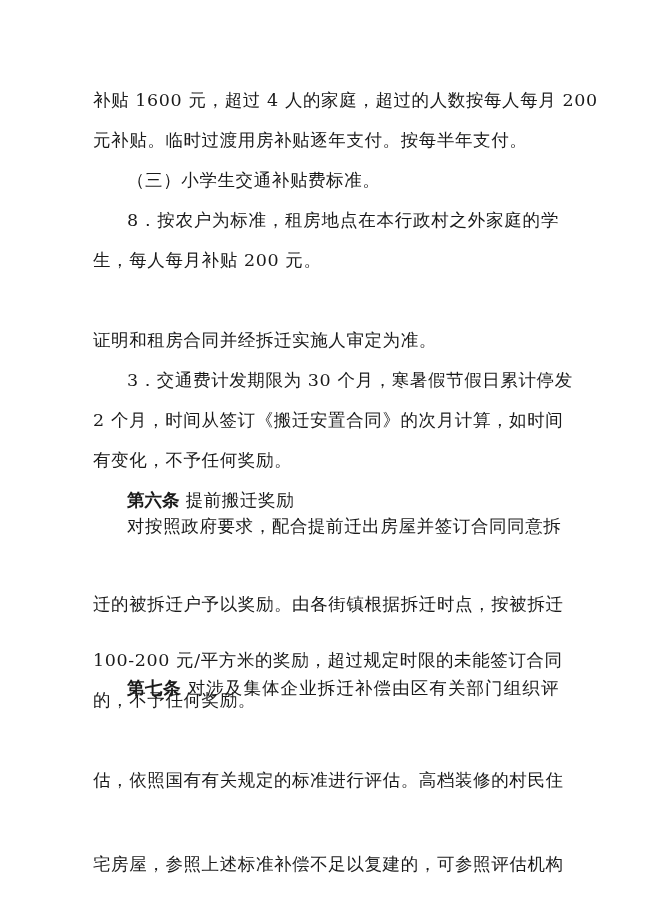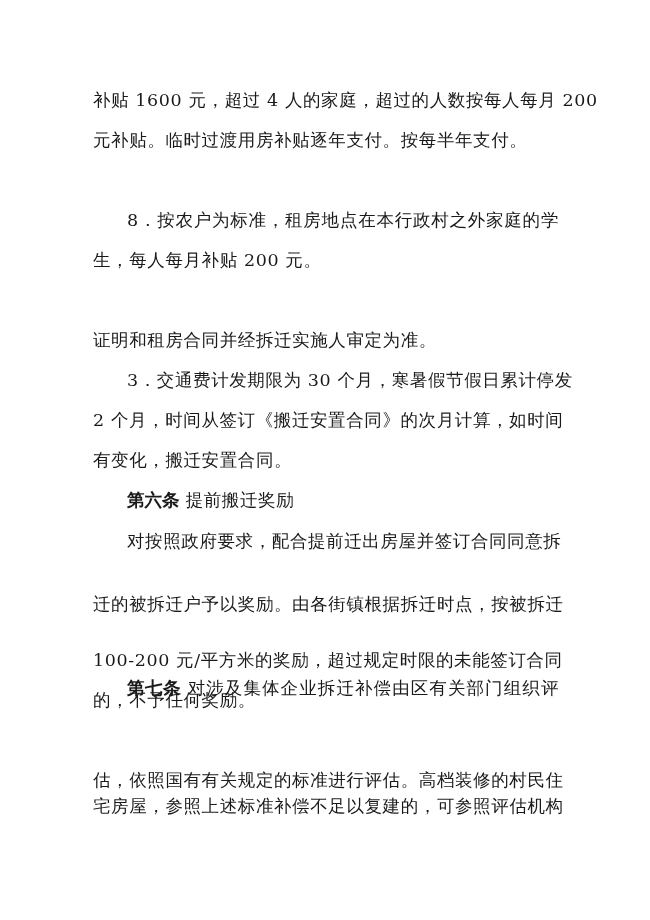--- a/index.html
+++ b/index.html
@@ -16,43 +16,44 @@
   .line.last { text-align-last: left; }
   .indent { left: 127px; width: 432px; }
   .bold { font-family: "DejaVu Sans", "Liberation Sans", sans-serif; font-weight: bold; letter-spacing: 0; }
 </style>
 </head>
 <body>
 
 <div class="page" data-name="document-page">
   <div class="line" style="top:86px" data-name="paragraph-line">补贴 1600 元，超过 4 人的家庭，超过的人数按每人每月 200</div>
   <div class="line last" style="top:126px" data-name="paragraph-line">元补贴。临时过渡用房补贴逐年支付。按每半年支付。</div>
+  <div class="line indent last" style="top:166px" data-name="section-heading">（三）小学生交通补贴费标准。</div>
   <div class="line indent" style="top:206px" data-name="paragraph-line">8．按农户为标准，租房地点在本行政村之外家庭的学</div>
   <div class="line last" style="top:246px" data-name="paragraph-line">生，每人每月补贴 200 元。</div>
   <div class="line last" style="top:326px" data-name="paragraph-line">证明和租房合同并经拆迁实施人审定为准。</div>
   <div class="line indent" style="top:366px" data-name="paragraph-line">3．交通费计发期限为 30 个月，寒暑假节假日累计停发</div>
   <div class="line" style="top:406px" data-name="paragraph-line">2 个月，时间从签订《搬迁安置合同》的次月计算，如时间</div>
-  <div class="line last" style="top:446px" data-name="paragraph-line">有变化，搬迁安置合同。</div>
+  <div class="line last" style="top:446px" data-name="paragraph-line">有变化，不予任何奖励。</div>
 
   <div class="line indent last" style="top:486px" data-name="article-6-heading">
     <span class="bold" data-name="article-number">第六条</span>
     <span data-name="article-title">提前搬迁奖励</span>
   </div>
 
-  <div class="line indent" style="top:527px" data-name="paragraph-line">对按照政府要求，配合提前迁出房屋并签订合同同意拆</div>
+  <div class="line indent" style="top:512px" data-name="paragraph-line">对按照政府要求，配合提前迁出房屋并签订合同同意拆</div>
   <div class="line" style="top:590px" data-name="paragraph-line">迁的被拆迁户予以奖励。由各街镇根据拆迁时点，按被拆迁</div>
   <div class="line" style="top:646px" data-name="paragraph-line">100-200 元/平方米的奖励，超过规定时限的未能签订合同</div>
   <div class="line last" style="top:686px" data-name="paragraph-line">的，不予任何奖励。</div>
 
   <div class="line indent" style="top:726px; text-align-last:justify" data-name="article-7-line">
     <span class="bold" data-name="article-number">第七条</span>
     <span data-name="article-text">对涉及集体企业拆迁补偿由区有关部门组织评</span>
   </div>
   <div class="line" style="top:766px" data-name="paragraph-line">估，依照国有有关规定的标准进行评估。高档装修的村民住</div>
-  <div class="line" style="top:792px" data-name="paragraph-line">宅房屋，参照上述标准补偿不足以复建的，可参照评估机构</div>
+  <div class="line" style="top:850px" data-name="paragraph-line">宅房屋，参照上述标准补偿不足以复建的，可参照评估机构</div>
 </div>
 
 <style>
   
   [data-name="article-7-line"] { top: 650px !important; margin-top: 24px; }
 </style>
 
 <div class="page" data-name="document-page-lower" style="pointer-events:none">
 </div>
 

